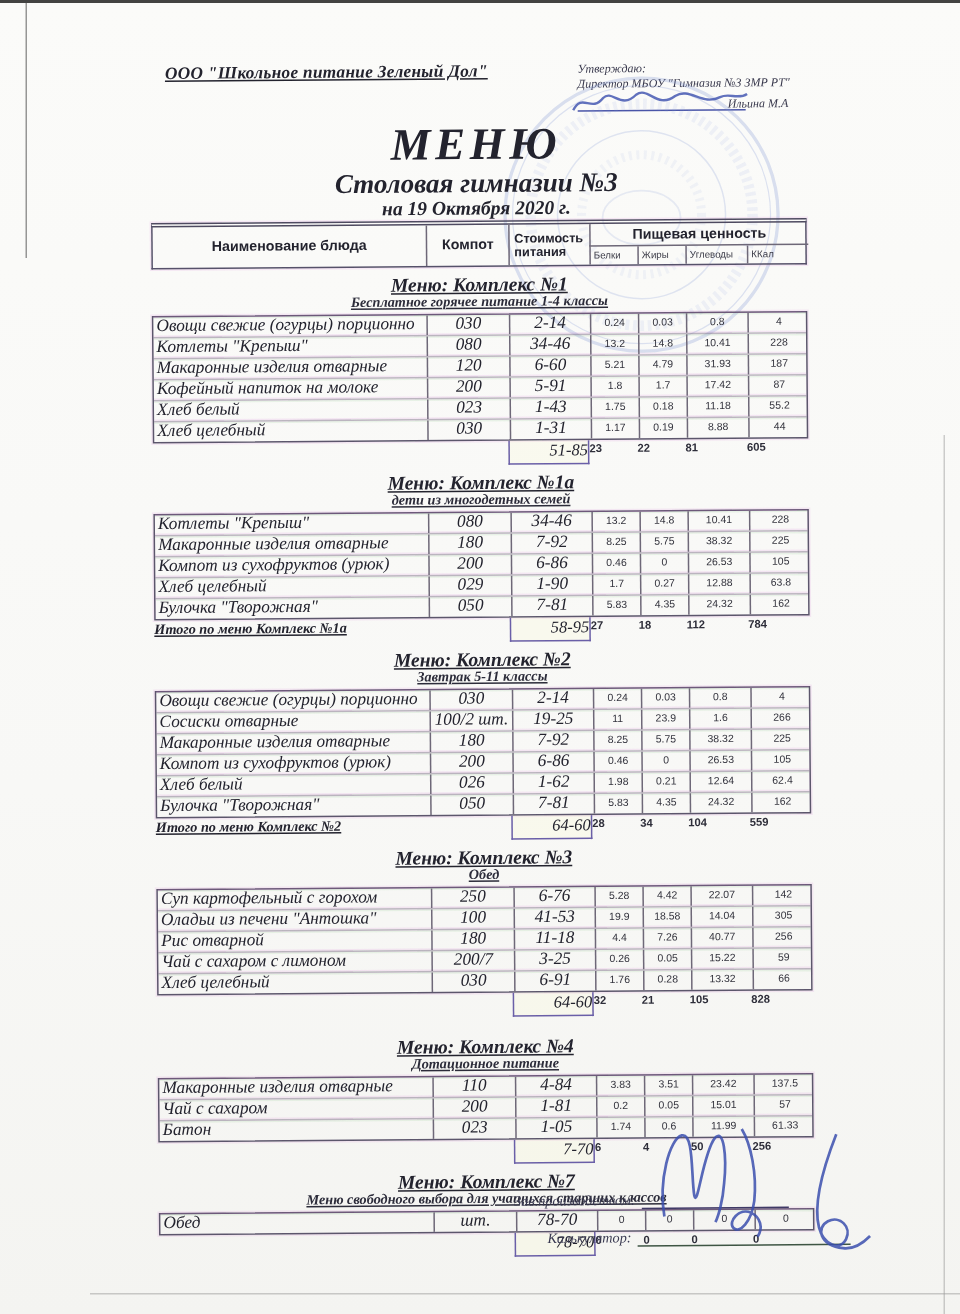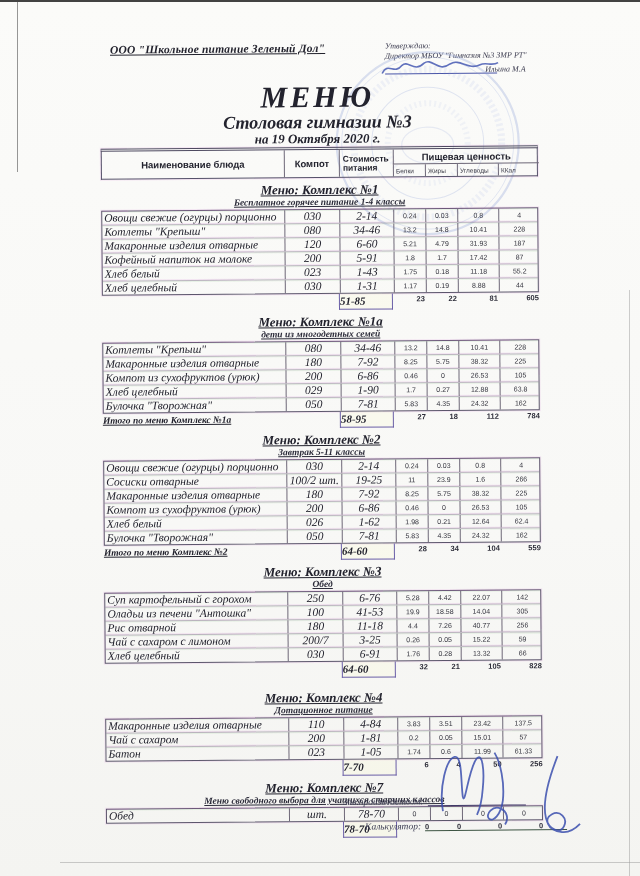--- a/index.html
+++ b/index.html
@@ -50,22 +50,22 @@
   .mrow:first-child{border-top:none;}
   .mrow{box-shadow:0 -1px 0 rgba(210,110,210,.14), inset 0 1px 0 rgba(110,190,110,.12);}
   .cell{border-left:1px solid #6e6878;font-size:11.5px;font-style:italic;line-height:12px;white-space:nowrap;overflow:hidden;}
   .cell:first-child{border-left:none;padding-left:2px;}
   .cell.num{text-align:center;}
   .cell.small{font-family:"Liberation Sans",sans-serif;font-style:normal;font-size:7px;color:#33333d;text-align:center;line-height:13px;}
   
   .totals{height:16px;position:relative;}
   .t-label{font-size:9.5px;font-weight:bold;font-style:italic;text-decoration:underline;line-height:14px;white-space:nowrap;}
   .t-out{}
-  .t-cost{border:1px solid #6a5fa8;border-top:none;height:15px;text-align:left;font-size:11px;font-weight:bold;font-style:italic;line-height:14px;background:rgba(250,250,210,.25);}
-  .t-val{font-family:"Liberation Sans",sans-serif;font-weight:bold;font-size:7.5px;color:#2e2e3a;text-align:right;line-height:12px;}
+  .t-cost{border:1px solid #6a5fa8;border-top:none;height:15px;text-align:right;font-size:11px;font-weight:normal;font-style:italic;line-height:14px;background:rgba(250,250,210,.25);}
+  .t-val{font-family:"Liberation Sans",sans-serif;font-weight:bold;font-size:7.5px;color:#2e2e3a;text-align:left;line-height:12px;}
 
   
   .foot-row{position:absolute;font-size:9.5px;font-style:italic;color:#3a3a52;}
   #foot1{left:340px;top:797px;}
   #foot2{left:362px;top:822px;}
   .foot-line{display:inline-block;border-bottom:1.2px solid #3f3a66;height:9px;vertical-align:bottom;margin-left:4px;}
   #foot1 .foot-line{width:98px;}
   #foot2 .foot-line{width:142px;border-bottom-color:#3e5544;}
 
   .sig{position:absolute;pointer-events:none;}

